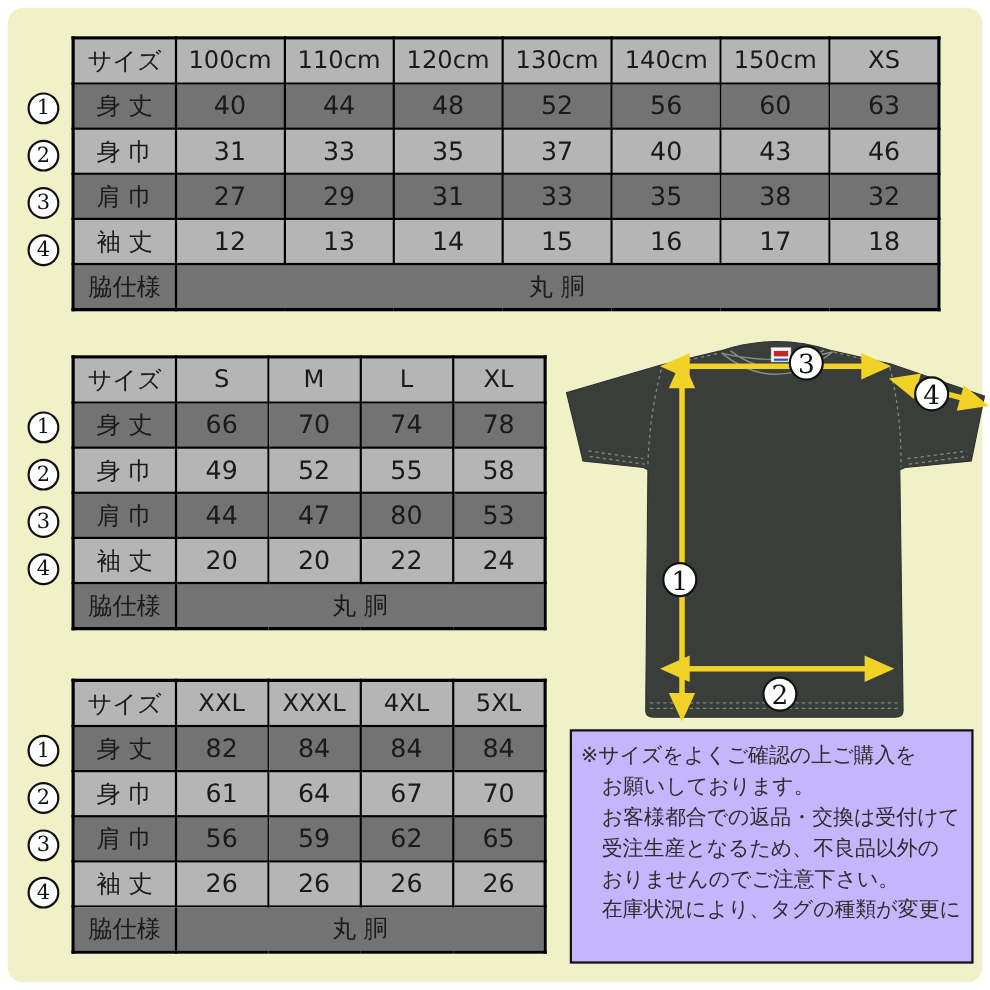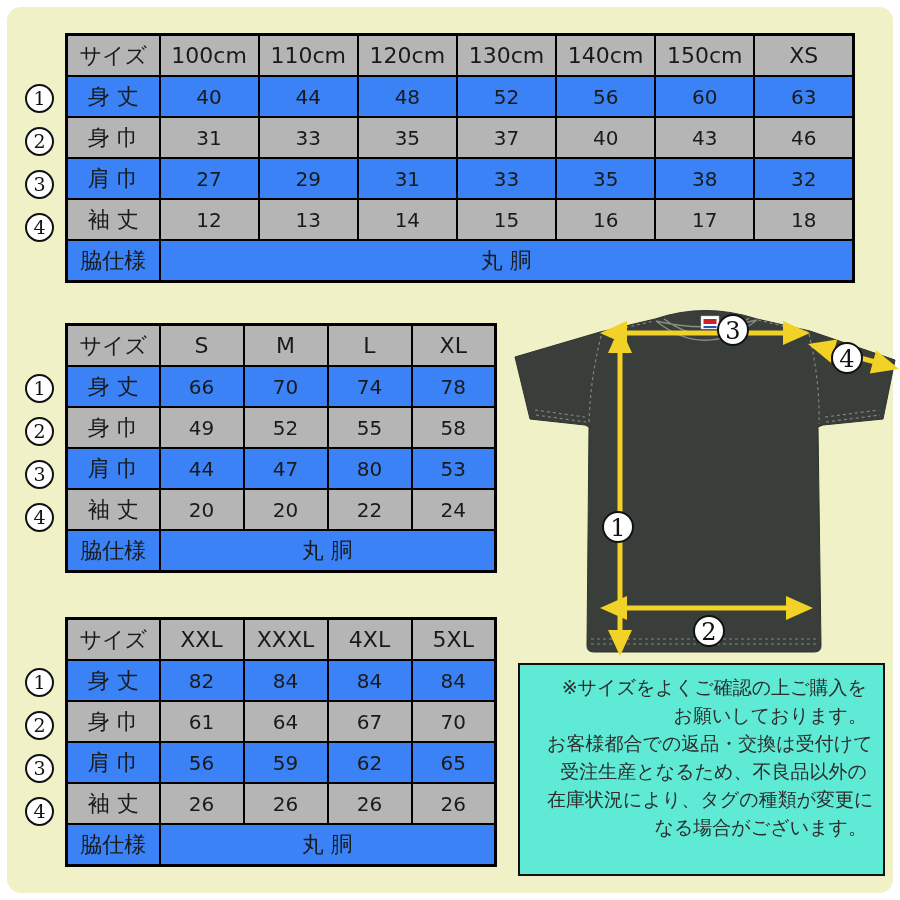--- a/index.html
+++ b/index.html
@@ -5,39 +5,39 @@
   html,body{margin:0;padding:0;}
   body{width:900px;height:900px;font-family:"DejaVu Sans","Liberation Sans",sans-serif;}
   .canvas{position:relative;width:900px;height:900px;background:#ffffff;overflow:hidden;}
   .bg{position:absolute;inset:7px;background:#f1f1c8;border-radius:14px;}
 
   
   table.sz{position:absolute;border-collapse:collapse;table-layout:fixed;background:#fff;
            border:3px solid #000;}
   table.sz td{border:2px solid #000;text-align:center;vertical-align:middle;
               height:39px;font-size:22px;color:#1a1a1a;padding:0;overflow:hidden;white-space:nowrap;}
-  table.sz td.num{font-size:20px;}
+  table.sz td.num{font-size:23px;}
   tr.g td{background:#b5b5b5;}
-  tr.w td{background:#3b82f6;}
+  tr.w td{background:#737373;}
   .t1{left:65px;top:33px;width:790px;}
   .t2{left:65px;top:323px;width:432px;}
   .t3{left:65px;top:617px;width:432px;}
 
   
   .badge{position:absolute;left:25px;width:29px;height:29px;border:2px solid #111;border-radius:50%;
          background:#fff;box-sizing:border-box;text-align:center;line-height:24px;
          font-family:"DejaVu Serif",serif;font-size:19px;color:#111;}
 
   
   .shirt{position:absolute;left:505px;top:300px;width:395px;height:362px;}
   .marker-text{font-family:"DejaVu Serif",serif;font-size:24px;fill:#111;}
 
   
   .notes{position:absolute;left:518px;top:663px;width:367px;height:213px;box-sizing:border-box;
-         background:#5eead4;border:2px solid #111;padding:8px 16px 8px 8px;text-align:right;}
+         background:#c4b5fd;border:2px solid #111;padding:8px 0 8px 8px;}
   .notes .ln{font-size:19px;line-height:28px;color:#2d2d2d;padding-left:19px;white-space:nowrap;}
   .notes .ln.first{padding-left:0;}
 </style>
 </head>
 <body>
 
 <div class="canvas">
   <div class="bg"></div>
 
   <table class="sz t1">
@@ -283,16 +283,16 @@
       <circle cx="342" cy="58" r="15" fill="#ffffff" stroke="#111111" stroke-width="2"></circle>
       <text class="marker-text" x="342" y="67" text-anchor="middle">4</text>
     </g>
   </svg>
 
   <div class="notes">
     <div class="ln first">※サイズをよくご確認の上ご購入を</div>
     <div class="ln">お願いしております。</div>
     <div class="ln">お客様都合での返品・交換は受付けて</div>
     <div class="ln">受注生産となるため、不良品以外の</div>
+    <div class="ln">おりませんのでご注意下さい。</div>
     <div class="ln">在庫状況により、タグの種類が変更に</div>
-    <div class="ln">なる場合がございます。</div>
   </div>
 </div>
 
 </body></html>

